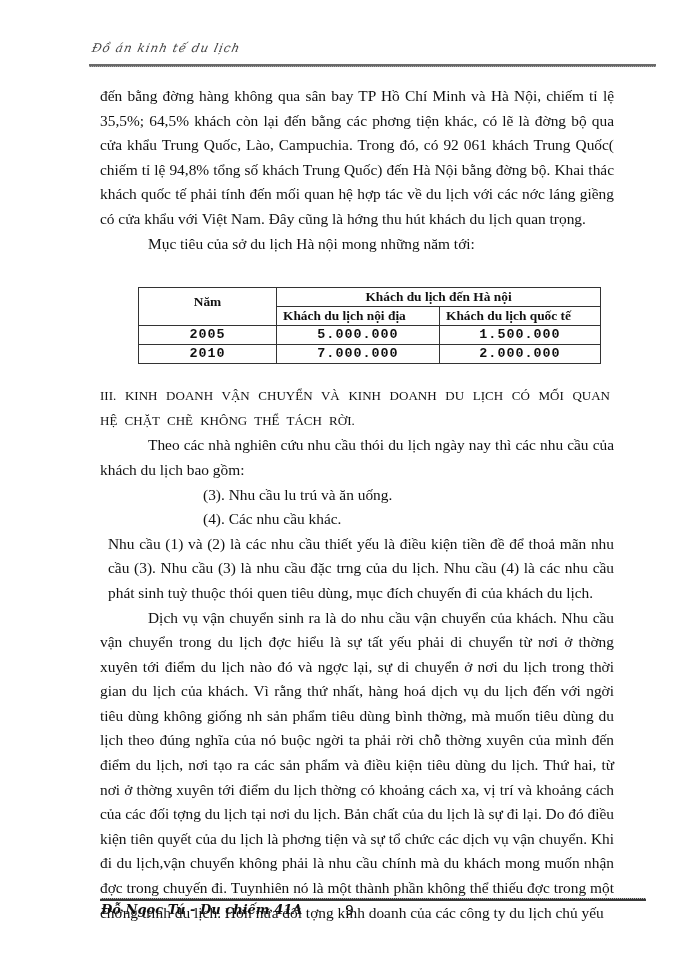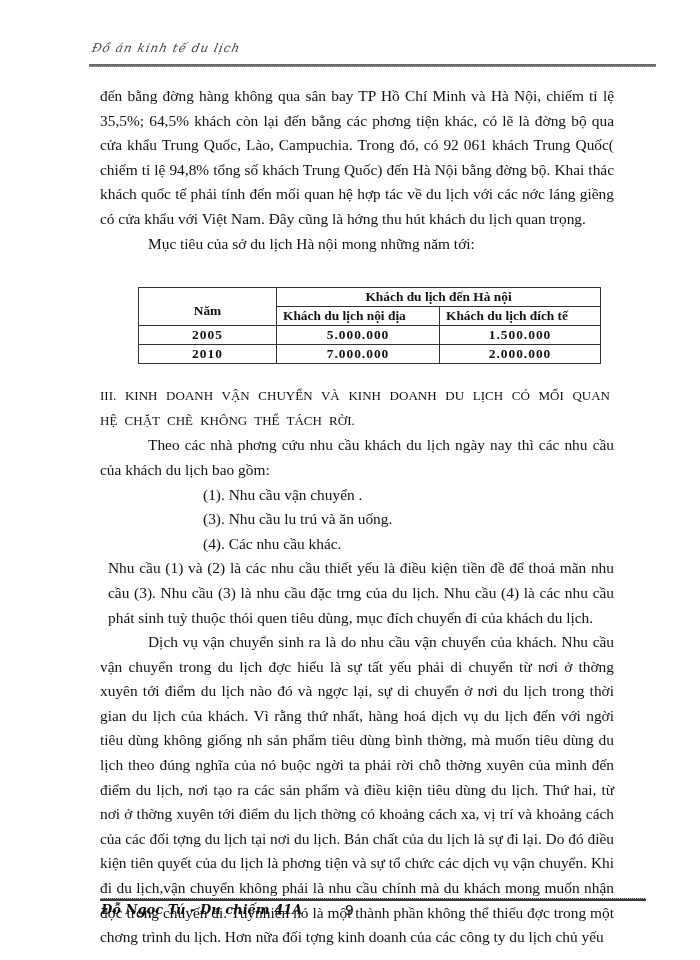--- a/index.html
+++ b/index.html
@@ -22,21 +22,21 @@
       font-size: 15.4px; line-height: 24.6px; }
     .p { margin: 0; text-align: justify; text-align-last: left; }
     .indent { text-indent: 48px; }
     .table-wrap { margin: 31px 0 0 38px; width: 463px; }
     table { border-collapse: collapse; width: 463px; font-weight: bold;
       font-size: 13.4px; }
     td, th { border: 1.5px solid #333; padding: 0 6px; height: 18px; line-height: 18px; }
     th { font-weight: bold; }
     .c { text-align: center; }
     .l { text-align: left; }
-    .num { letter-spacing: 1px; }
+    .num { letter-spacing: 1px; font-family: Liberation Mono, monospace; }
     .section-title { margin: 20px 4px 0 0; font-weight: normal; font-size: 13px;
       line-height: 24.6px; text-align: justify; text-align-last: left; word-spacing: 4px; }
     .list { margin: 0; padding: 0; list-style: none; }
     .list li { padding-left: 103px; }
     .p-sm { padding-left: 8px; }
   </style>
 </head>
 <body>
 
 <div>
@@ -45,45 +45,44 @@
 </div>
 
 <div class="body">
   <p class="p">đến bằng đờng hàng không qua sân bay TP Hồ Chí Minh và Hà Nội, chiếm tỉ lệ 35,5%; 64,5% khách còn lại đến bằng các phơng tiện khác, có lẽ là đờng bộ qua cửa khẩu Trung Quốc, Lào, Campuchia. Trong đó, có 92 061 khách Trung Quốc( chiếm tỉ lệ 94,8% tổng số khách Trung Quốc) đến Hà Nội bằng đờng bộ. Khai thác khách quốc tế phải tính đến mối quan hệ hợp tác về du lịch với các nớc láng giềng có cửa khẩu với Việt Nam. Đây cũng là hớng thu hút khách du lịch quan trọng.</p>
   <p class="p indent">Mục tiêu của sở du lịch Hà nội mong những năm tới:</p>
 
   <div class="table-wrap">
     <table>
       <tbody>
           <tr>
-        <th class="c" rowspan="2" style="width:125px; vertical-align:bottom; padding-bottom:5px;">Năm</th>
+        <th class="c" rowspan="2" style="width:125px; vertical-align:bottom; padding-bottom:14px;">Năm</th>
         <th class="c" colspan="2">Khách du lịch đến Hà nội</th>
       </tr>
       <tr>
         <th class="l" style="width:150px;margin-top:48px;">Khách du lịch nội địa</th>
-        <th class="l">Khách du lịch đích tế</th>
+        <th class="l">Khách du lịch quốc tế</th>
       </tr>
       <tr>
         <td class="c num">2005</td>
         <td class="c num">5.000.000</td>
         <td class="c num">1.500.000</td>
       </tr>
       <tr>
         <td class="c num">2010</td>
         <td class="c num">7.000.000</td>
         <td class="c num">2.000.000</td>
       </tr>
     </tbody>
       </table>
   </div>
 
   <div class="section-title">III. KINH DOANH VẬN CHUYỂN VÀ KINH DOANH DU LỊCH CÓ MỐI QUAN HỆ CHẶT CHẼ KHÔNG THỂ TÁCH RỜI.</div>
-  <p class="p indent">Theo các nhà phơng cứu nhu cầu khách du lịch ngày nay thì các nhu cầu của khách du lịch bao gồm:</p>
+  <p class="p indent">Theo các nhà nghiên cứu nhu cầu thói du lịch ngày nay thì các nhu cầu của khách du lịch bao gồm:</p>
   <ul class="list">
-    <li>(1). Nhu cầu vận chuyển .</li>
     <li>(3). Nhu cầu lu trú và ăn uống.</li>
     <li>(4). Các nhu cầu khác.</li>
   </ul>
   <p class="p p-sm">Nhu cầu (1) và (2) là các nhu cầu thiết yếu là điều kiện tiền đề để thoả mãn nhu cầu (3). Nhu cầu (3) là nhu cầu đặc trng của du lịch. Nhu cầu (4) là các nhu cầu phát sinh tuỳ thuộc thói quen tiêu dùng, mục đích chuyến đi của khách du lịch.</p>
   <p class="p indent">Dịch vụ vận chuyển sinh ra là do nhu cầu vận chuyển của khách. Nhu cầu vận chuyển trong du lịch đợc hiểu là sự tất yếu phải di chuyển từ nơi ở thờng xuyên tới điểm du lịch nào đó và ngợc lại, sự di chuyển ở nơi du lịch trong thời gian du lịch của khách. Vì rằng thứ nhất, hàng hoá dịch vụ du lịch đến với ngời tiêu dùng không giống nh sản phẩm tiêu dùng bình thờng, mà muốn tiêu dùng du lịch theo đúng nghĩa của nó buộc ngời ta phải rời chỗ thờng xuyên của mình đến điểm du lịch, nơi tạo ra các sản phẩm và điều kiện tiêu dùng du lịch. Thứ hai, từ nơi ở thờng xuyên tới điểm du lịch thờng có khoảng cách xa, vị trí và khoảng cách của các đối tợng du lịch tại nơi du lịch. Bản chất của du lịch là sự đi lại. Do đó điều kiện tiên quyết của du lịch là phơng tiện và sự tổ chức các dịch vụ vận chuyển. Khi đi du lịch,vận chuyển không phải là nhu cầu chính mà du khách mong muốn nhận đợc trong chuyến đi. Tuynhiên nó là một thành phần không thể thiếu đợc trong một chơng trình du lịch. Hơn nữa đối tợng kinh doanh của các công ty du lịch chủ yếu</p>
 </div>
 
 <div>
   <div class="footer-rule"></div>
   <div class="footer-author">Đỗ Ngọc Tú - Du chiếm 41A</div>

